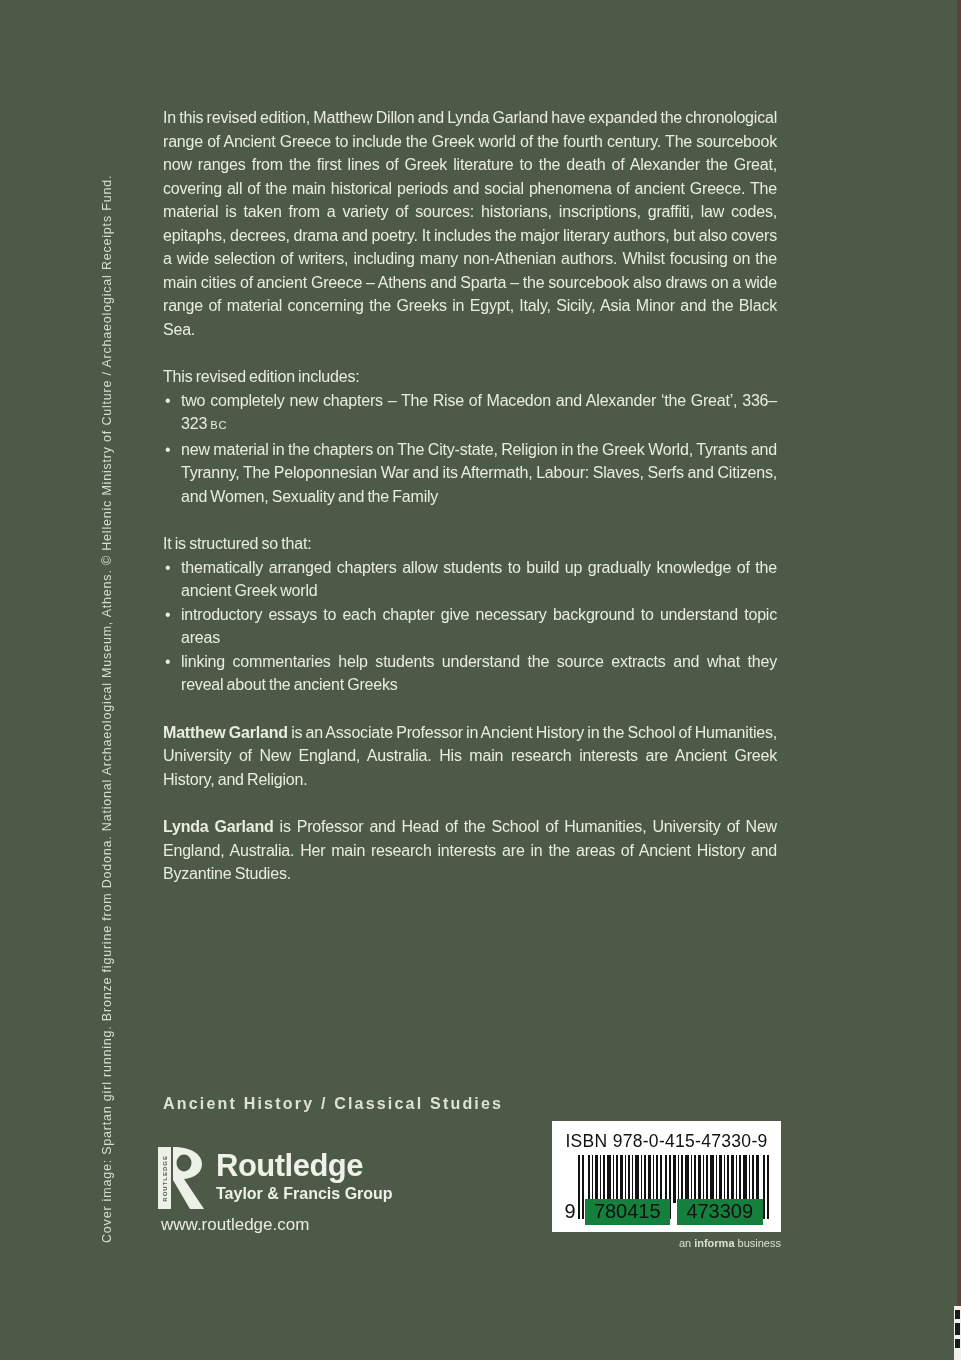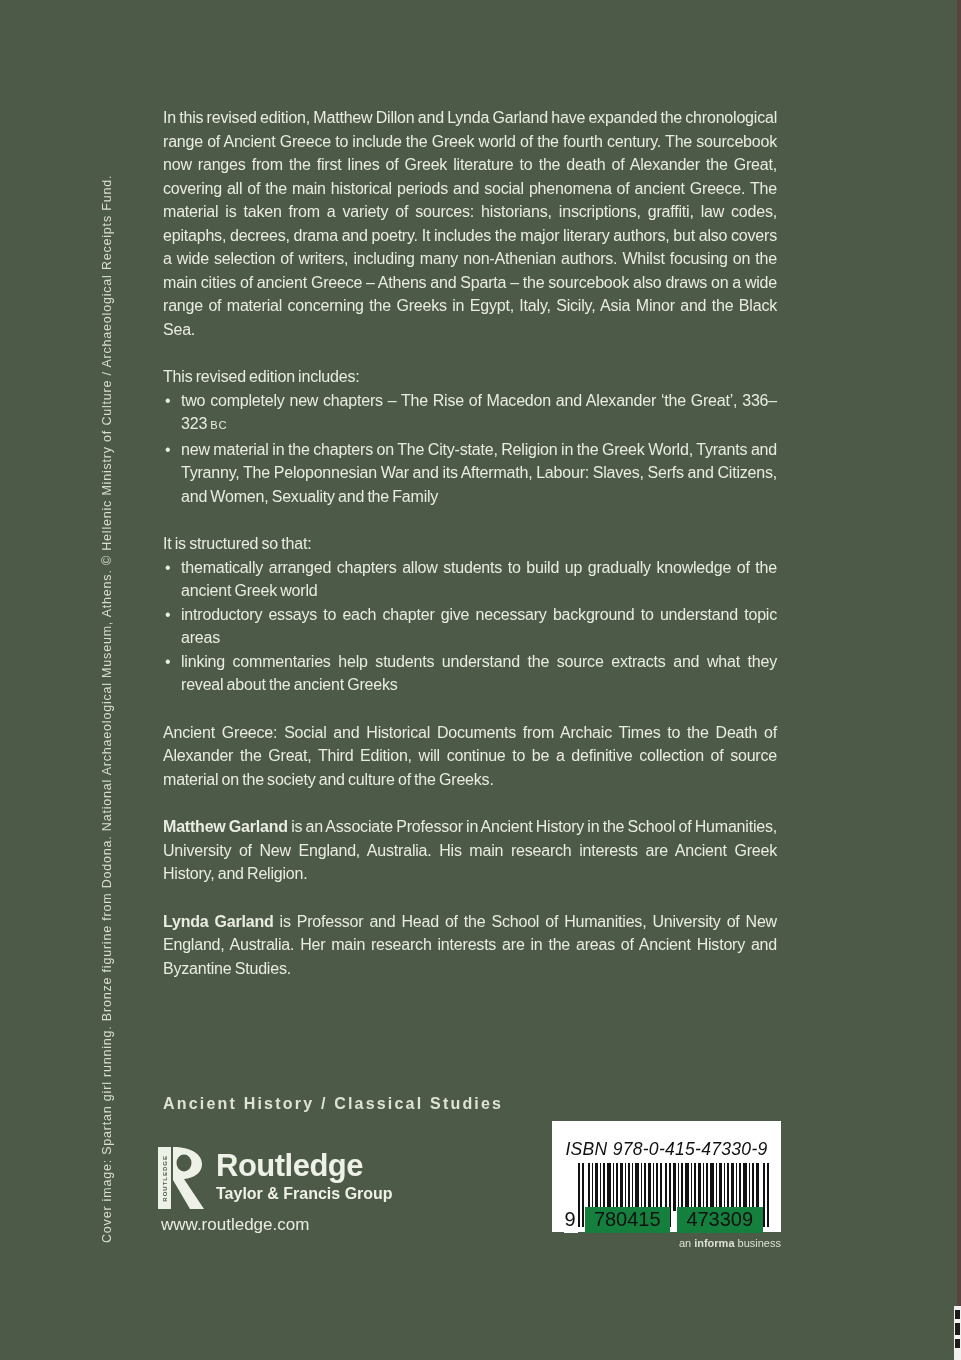--- a/index.html
+++ b/index.html
@@ -52,21 +52,21 @@
   .logo-shape{position:absolute;left:13px;top:0;}
   .logo-text{margin-left:8px;padding-top:4px;}
   .pub-name{font-size:31px;line-height:1.05;font-weight:bold;letter-spacing:-0.5px;color:#eef1e8;}
   .pub-group{font-size:16px;font-weight:bold;margin-top:2px;color:#eef1e8;}
   .website{position:absolute;left:161px;top:1215px;font-size:17px;color:#e9ece2;}
   
   .barcode-box{
     position:absolute;left:552px;top:1121px;width:229px;height:111px;
     background:#ffffff;color:#111111;
   }
-  .isbn-line{margin-top:18px;text-align:center;font-size:17.5px;letter-spacing:0.3px;font-style:italic;}
+  .isbn-line{margin-top:10px;text-align:center;font-size:17.5px;letter-spacing:0.3px;}
   .bars-wrap{position:relative;width:206px;height:74px;margin:3px auto 0;}
   .bars-svg{position:absolute;left:0;top:0;}
   .bc-digits{
     position:absolute;left:0;top:44px;width:206px;height:26px;
     display:flex;column-gap:7px;
     font-size:20px;line-height:24px;
   }
   .d-first{width:13px;background:#fff;text-align:left;padding-left:1px;}
   .d-group{flex:1;background:#15803d;text-align:center;}
   .d-group:last-child{margin-right:7px;}
@@ -111,21 +111,20 @@
       <div class="bullet-row">
         <span class="bullet">•</span>
         <span><span>introductory essays to each chapter give necessary background to understand topic areas</span></span>
       </div>
       <div class="bullet-row">
         <span class="bullet">•</span>
         <span><span>linking commentaries help students understand the source extracts and what they reveal about the ancient Greeks</span></span>
       </div>
     </div>
 
-    <p class="para"><span class="italic">Ancient Greece: Social and Historical Documents from Archaic Times to the Death of Alexander the Great, Third Edition</span><span>, will continue to be a definitive collection of source material on the society and culture of the Greeks.</span></p>
     <p class="para"><span class="bold">Matthew Garland</span><span> is an Associate Professor in Ancient History in the School of Humanities, University of New England, Australia. His main research interests are Ancient Greek History, and Religion.</span></p>
     <p class="para"><span class="bold">Lynda Garland</span><span> is Professor and Head of the School of Humanities, University of New England, Australia. Her main research interests are in the areas of Ancient History and Byzantine Studies.</span></p>
   </div>
 
   <div class="category">Ancient History / Classical Studies</div>
 
   <div class="publisher">
     <div class="logo-mark">
       <span class="logo-strip">
         <span class="logo-vert">ROUTLEDGE</span>

